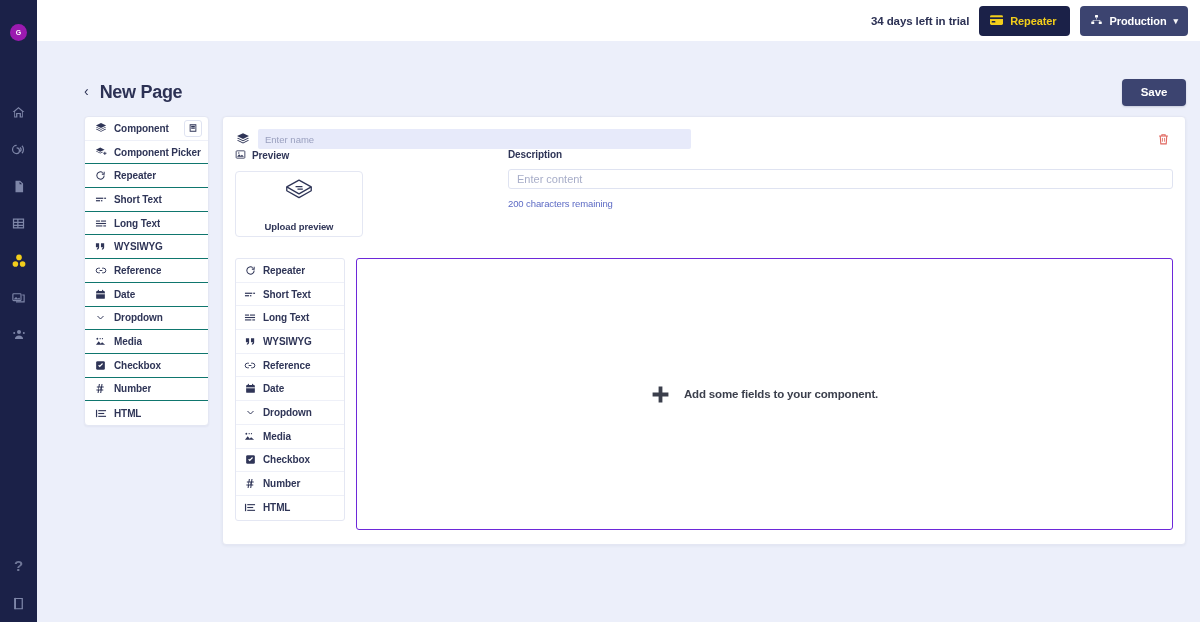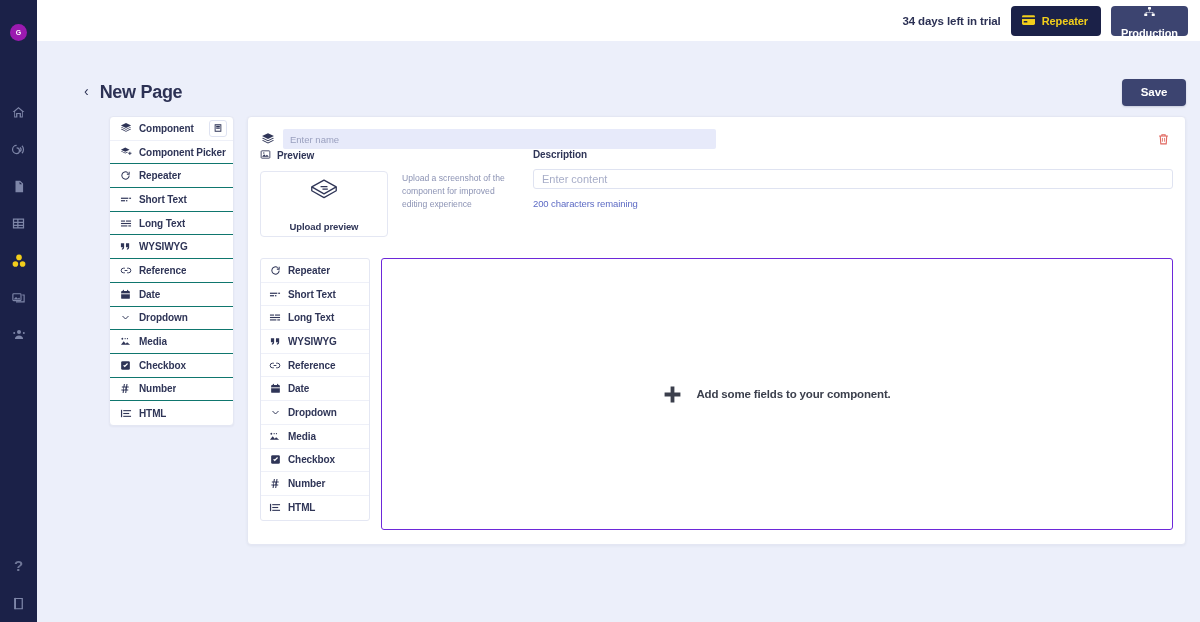--- a/index.html
+++ b/index.html
@@ -57,21 +57,20 @@
     display: flex; align-items: center; gap: 7px; cursor: pointer;
     letter-spacing: -0.1px;
   }
   .btn-env {
     background: #3c4470; color: #ffffff;
     border: none; border-radius: 4px;
     height: 30px; padding: 0 10px;
     font-size: 11px; font-weight: bold; font-family: inherit;
     display: flex; align-items: center; gap: 7px; cursor: pointer;
     letter-spacing: -0.1px;
-    flex-direction: column;
   }
   .chev { font-size: 9px; opacity: .95; }
 
   
   .canvas { flex: 1; background: #eceffa; position: relative; overflow: hidden; }
 
   .page-head {
     display: flex; align-items: center;
     padding: 27px 14px 0 47px;
     height: 75px;
@@ -87,21 +86,21 @@
   .spacer { flex: 1; }
   .btn-save {
     background: #3c4470; color: #ffffff;
     border: none; border-radius: 4px;
     height: 27px; width: 64px;
     font-size: 11.5px; font-weight: bold; font-family: inherit;
     cursor: pointer; letter-spacing: -0.1px;
     box-shadow: 0 1px 2px rgba(30,35,70,.18);
   }
 
-  .body-row { display: flex; align-items: flex-start; padding: 0 14px 0 72px; gap: 13px; }
+  .body-row { display: flex; align-items: flex-start; padding: 0 14px 0 47px; gap: 13px; }
 
   
   .palette {
     width: 125px; background: #ffffff;
     border: 1px solid #e4e7f3; border-radius: 4px;
     overflow: hidden; flex: 0 0 125px;
     box-shadow: 0 1px 2px rgba(40,48,90,.05);
   }
   .pal-row {
     display: flex; align-items: center;
@@ -497,21 +496,20 @@
                 <div class="upload-box">
                   <span>
                     <svg width="34" height="26" viewBox="0 0 44 34" fill="none" stroke="#2f3557" stroke-width="1.7" stroke-linejoin="round">
                       <path d="M22 4 6 13l16 9 16-9-16-9z"></path>
                       <path d="M6 13v5l16 9 16-9v-5"></path>
                       <path d="M17.5 12.5h9M20 15.8h7"></path>
                     </svg>
                   </span>
                   <span class="txt">Upload preview</span>
                 </div>
-                <div class="upload-hint">Upload a screenshot of the component for improved editing experience</div>
               </div>
             </div>
 
             <div class="col-desc">
               <div class="sect-label">Description</div>
               <input class="desc-input" type="text" placeholder="Enter content" style="">
               <div class="chars">200 characters remaining</div>
             </div>
           </div>
 

